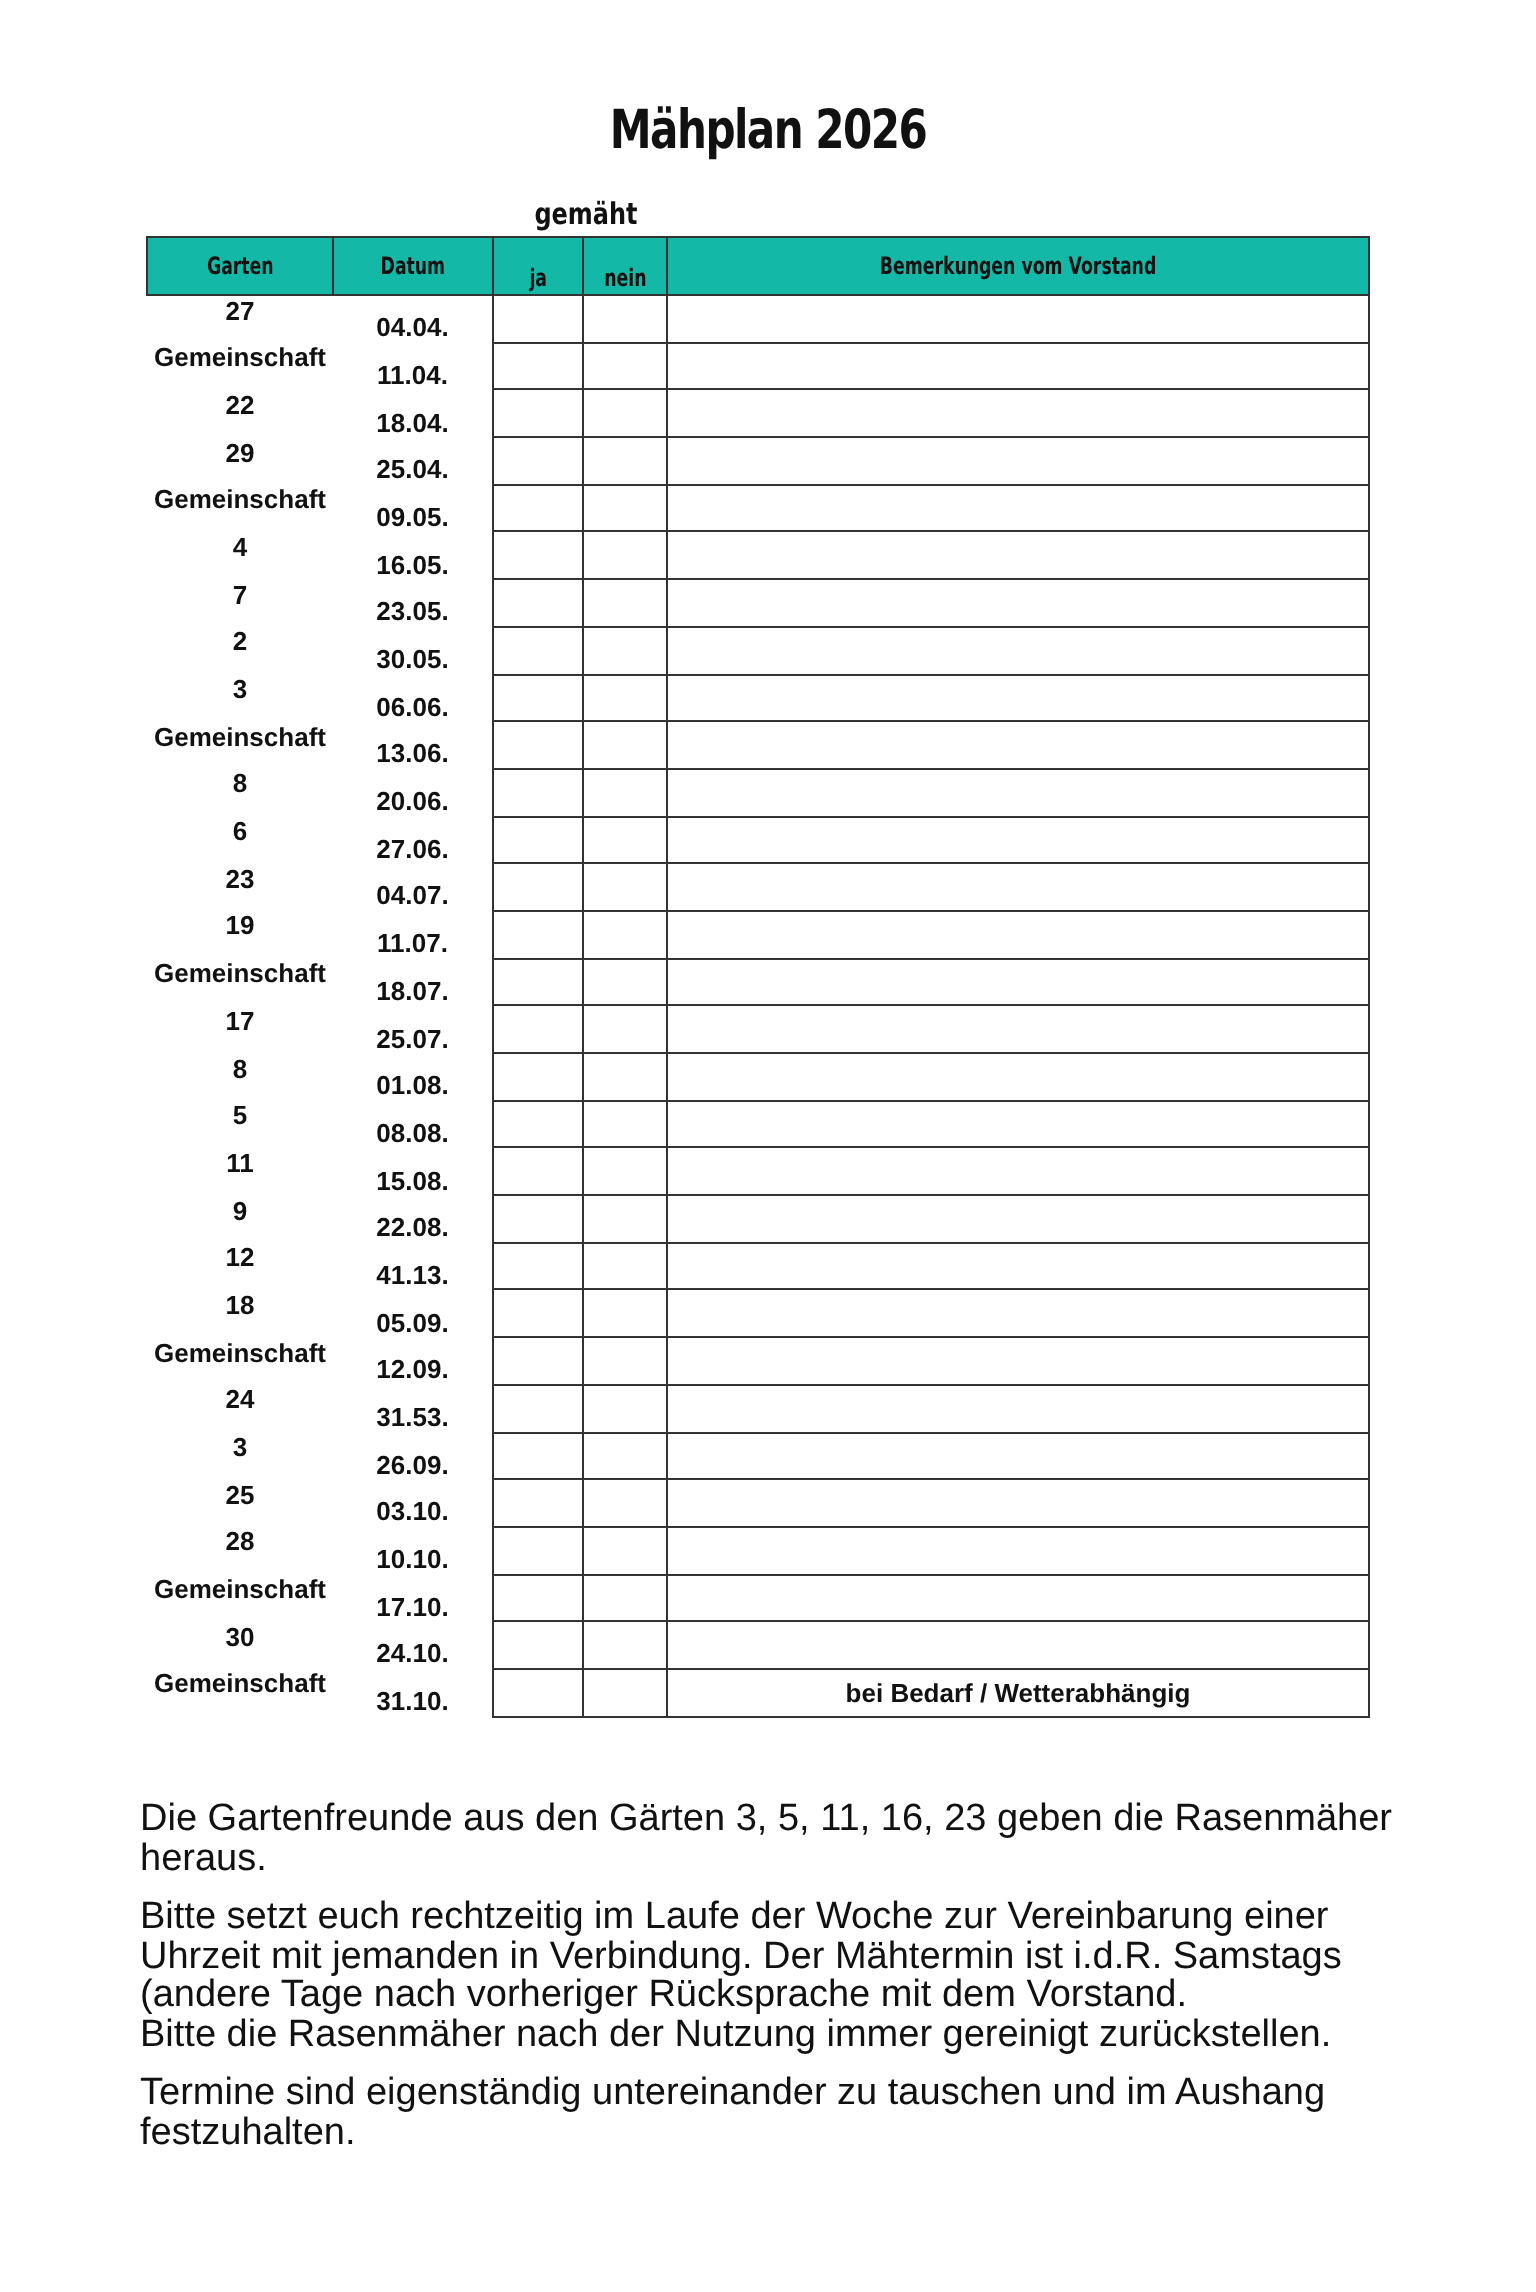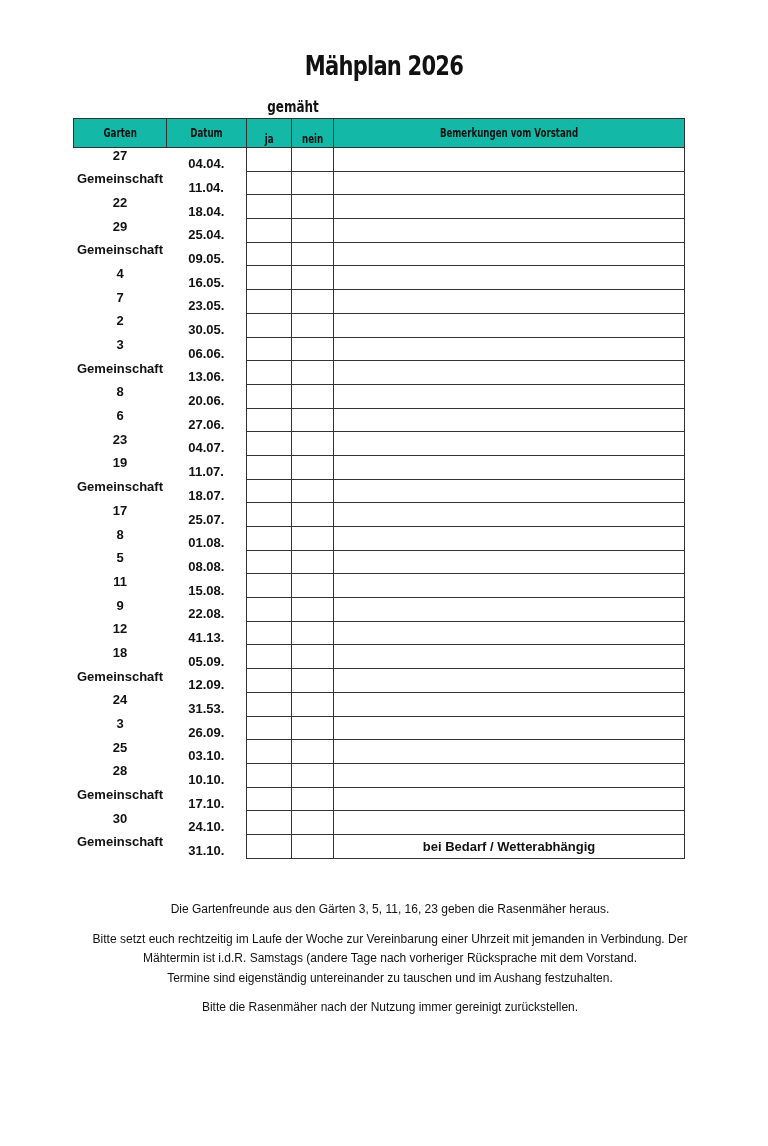--- a/index.html
+++ b/index.html
@@ -29,22 +29,22 @@
     table.plan td {
       height:22.7px; padding:0; font-family:"Liberation Sans", sans-serif;
       font-size:13px; font-weight:bold; text-align:center; color:#111;
     }
     td.garten { border:none; vertical-align:top; }
     td.datum { border:none; vertical-align:bottom; }
     td.box { border:1.5px solid #333; }
     td.rem { border:1.5px solid #333; font-size:13.5px; }
     col.c1 { width:93px; } col.c2 { width:80px; } col.c3 { width:45px; } col.c4 { width:42px; } col.c5 { width:351px; }
     .notes {
-      position:absolute; left:70px; width:640px; top:900px; text-align:center;
-      font-family:"Liberation Sans", sans-serif; font-size:12px; line-height:19.5px; color:#111;
+      position:absolute; left:70px; width:640px; top:900px; text-align:left;
+      font-family:"Liberation Sans", sans-serif; font-size:19px; line-height:19.5px; color:#111;
     }
     .notes p { margin:0 0 10px 0; }
     .notes p.tight { margin:0; }
   </style>
 </head>
 <body>
 
 <div class="title">Mähplan 2026</div>
 <div class="gemaht">gemäht</div>
 
@@ -275,15 +275,15 @@
         <td class="box"></td>
         <td class="box"></td>
         <td class="rem">bei Bedarf / Wetterabhängig</td>
       </tr>
     </tbody>
 </table>
 
 <div class="notes">
   <p>Die Gartenfreunde aus den Gärten 3, 5, 11, 16, 23 geben die Rasenmäher heraus.</p>
   <p class="tight">Bitte setzt euch rechtzeitig im Laufe der Woche zur Vereinbarung einer Uhrzeit mit jemanden in Verbindung. Der Mähtermin ist i.d.R. Samstags (andere Tage nach vorheriger Rücksprache mit dem Vorstand.</p>
+  <p>Bitte die Rasenmäher nach der Nutzung immer gereinigt zurückstellen.</p>
   <p>Termine sind eigenständig untereinander zu tauschen und im Aushang festzuhalten.</p>
-  <p>Bitte die Rasenmäher nach der Nutzung immer gereinigt zurückstellen.</p>
 </div>
 
 </body></html>

